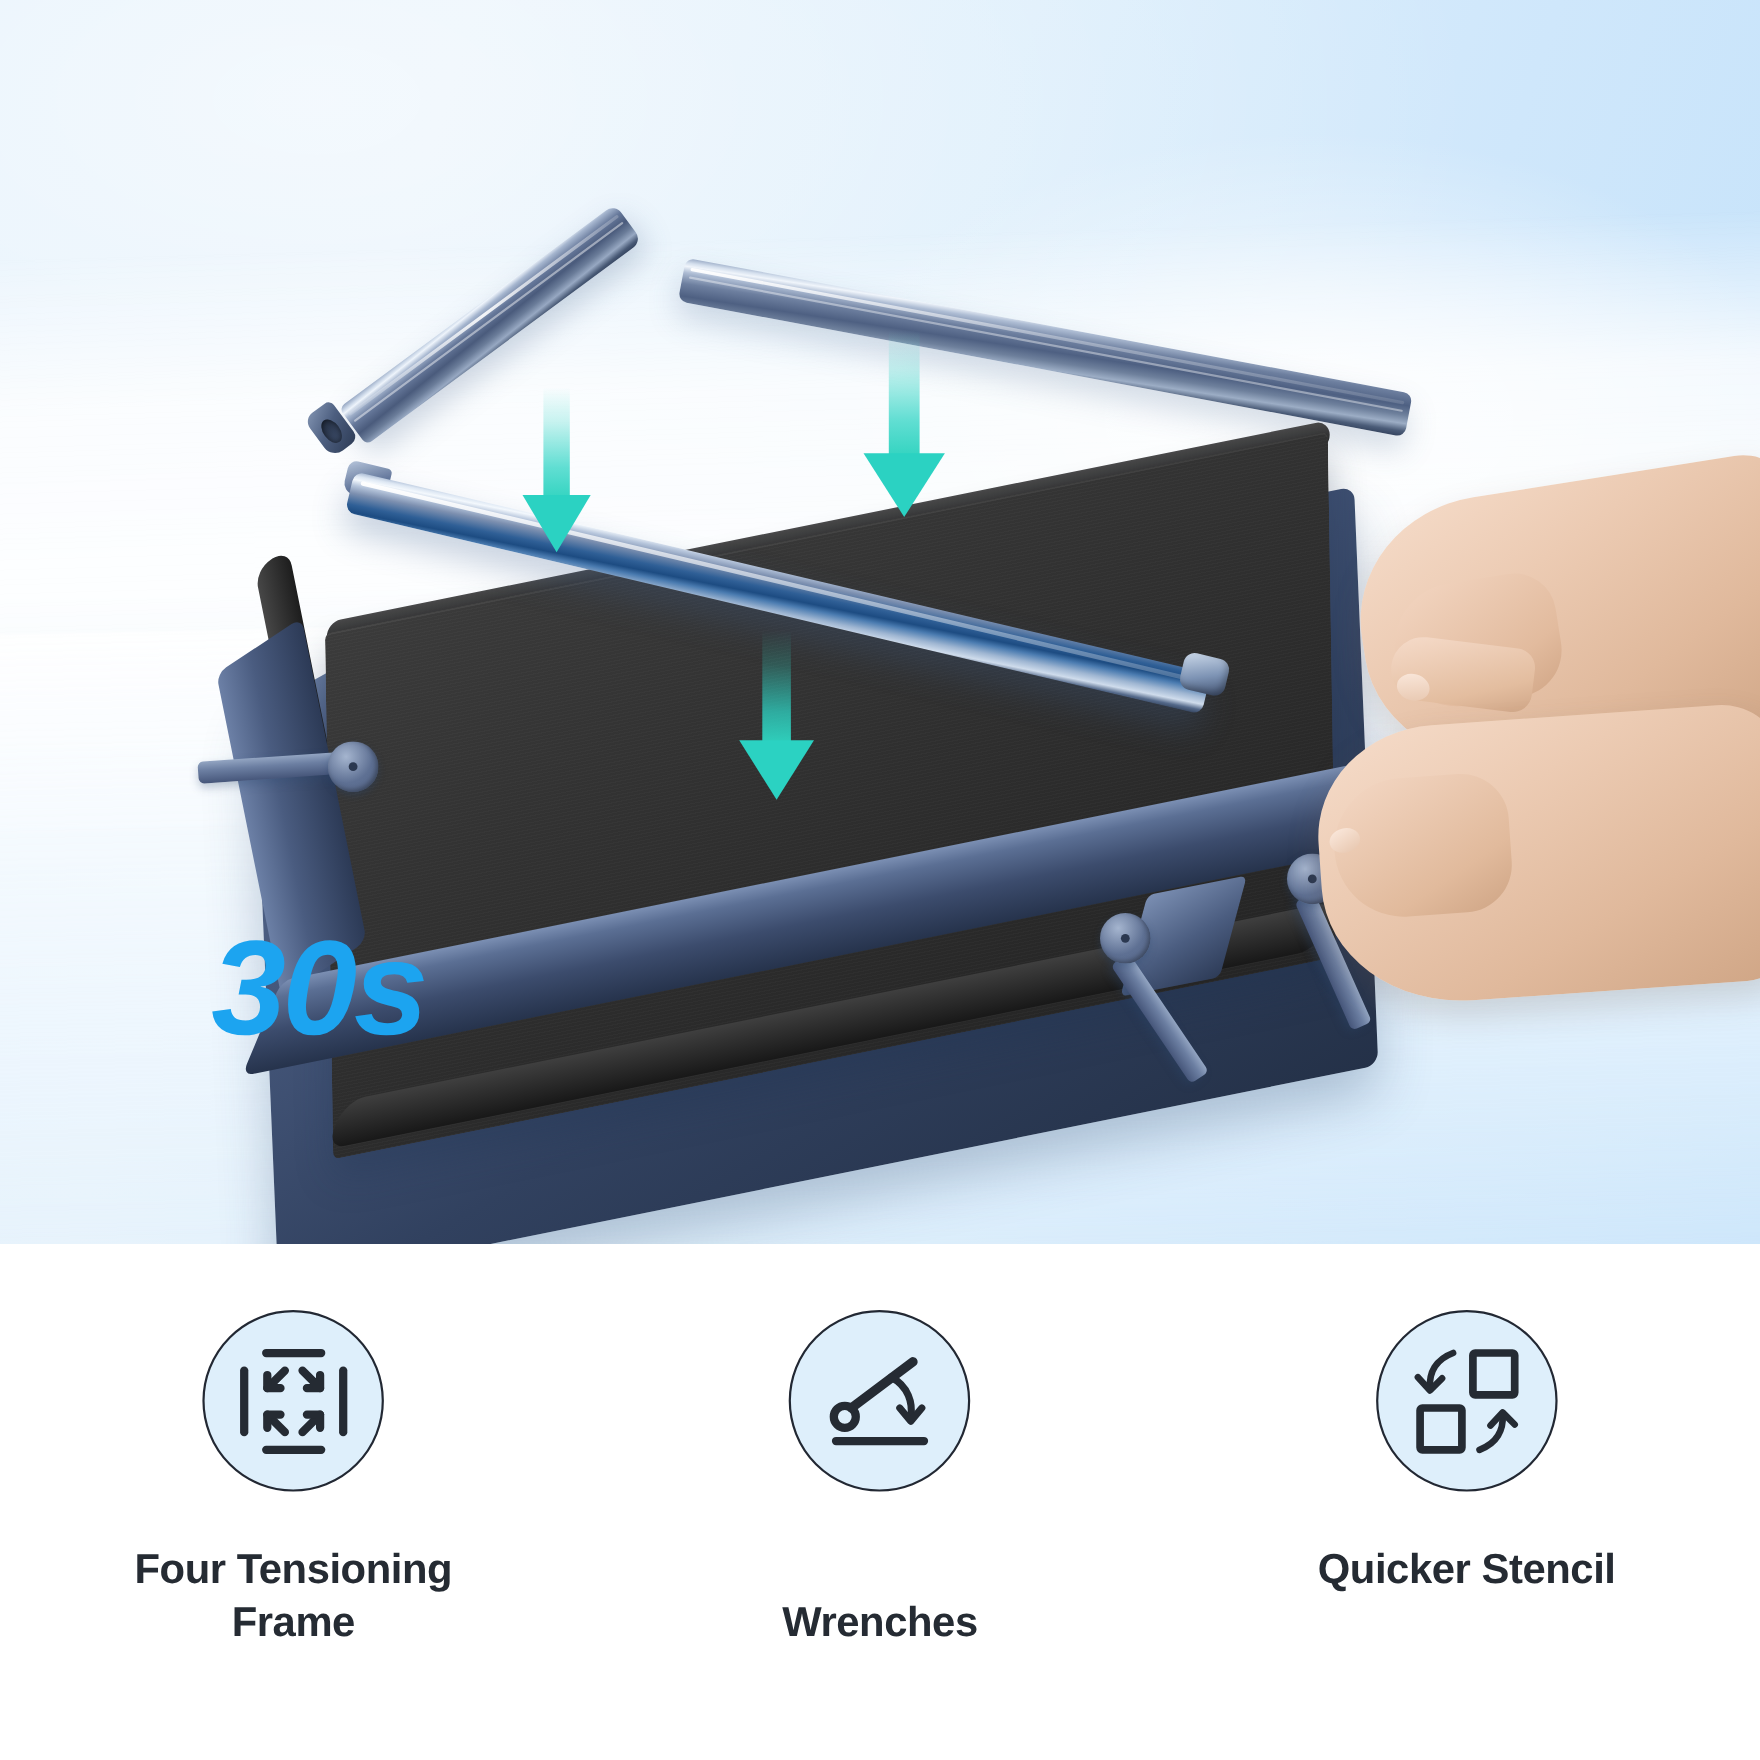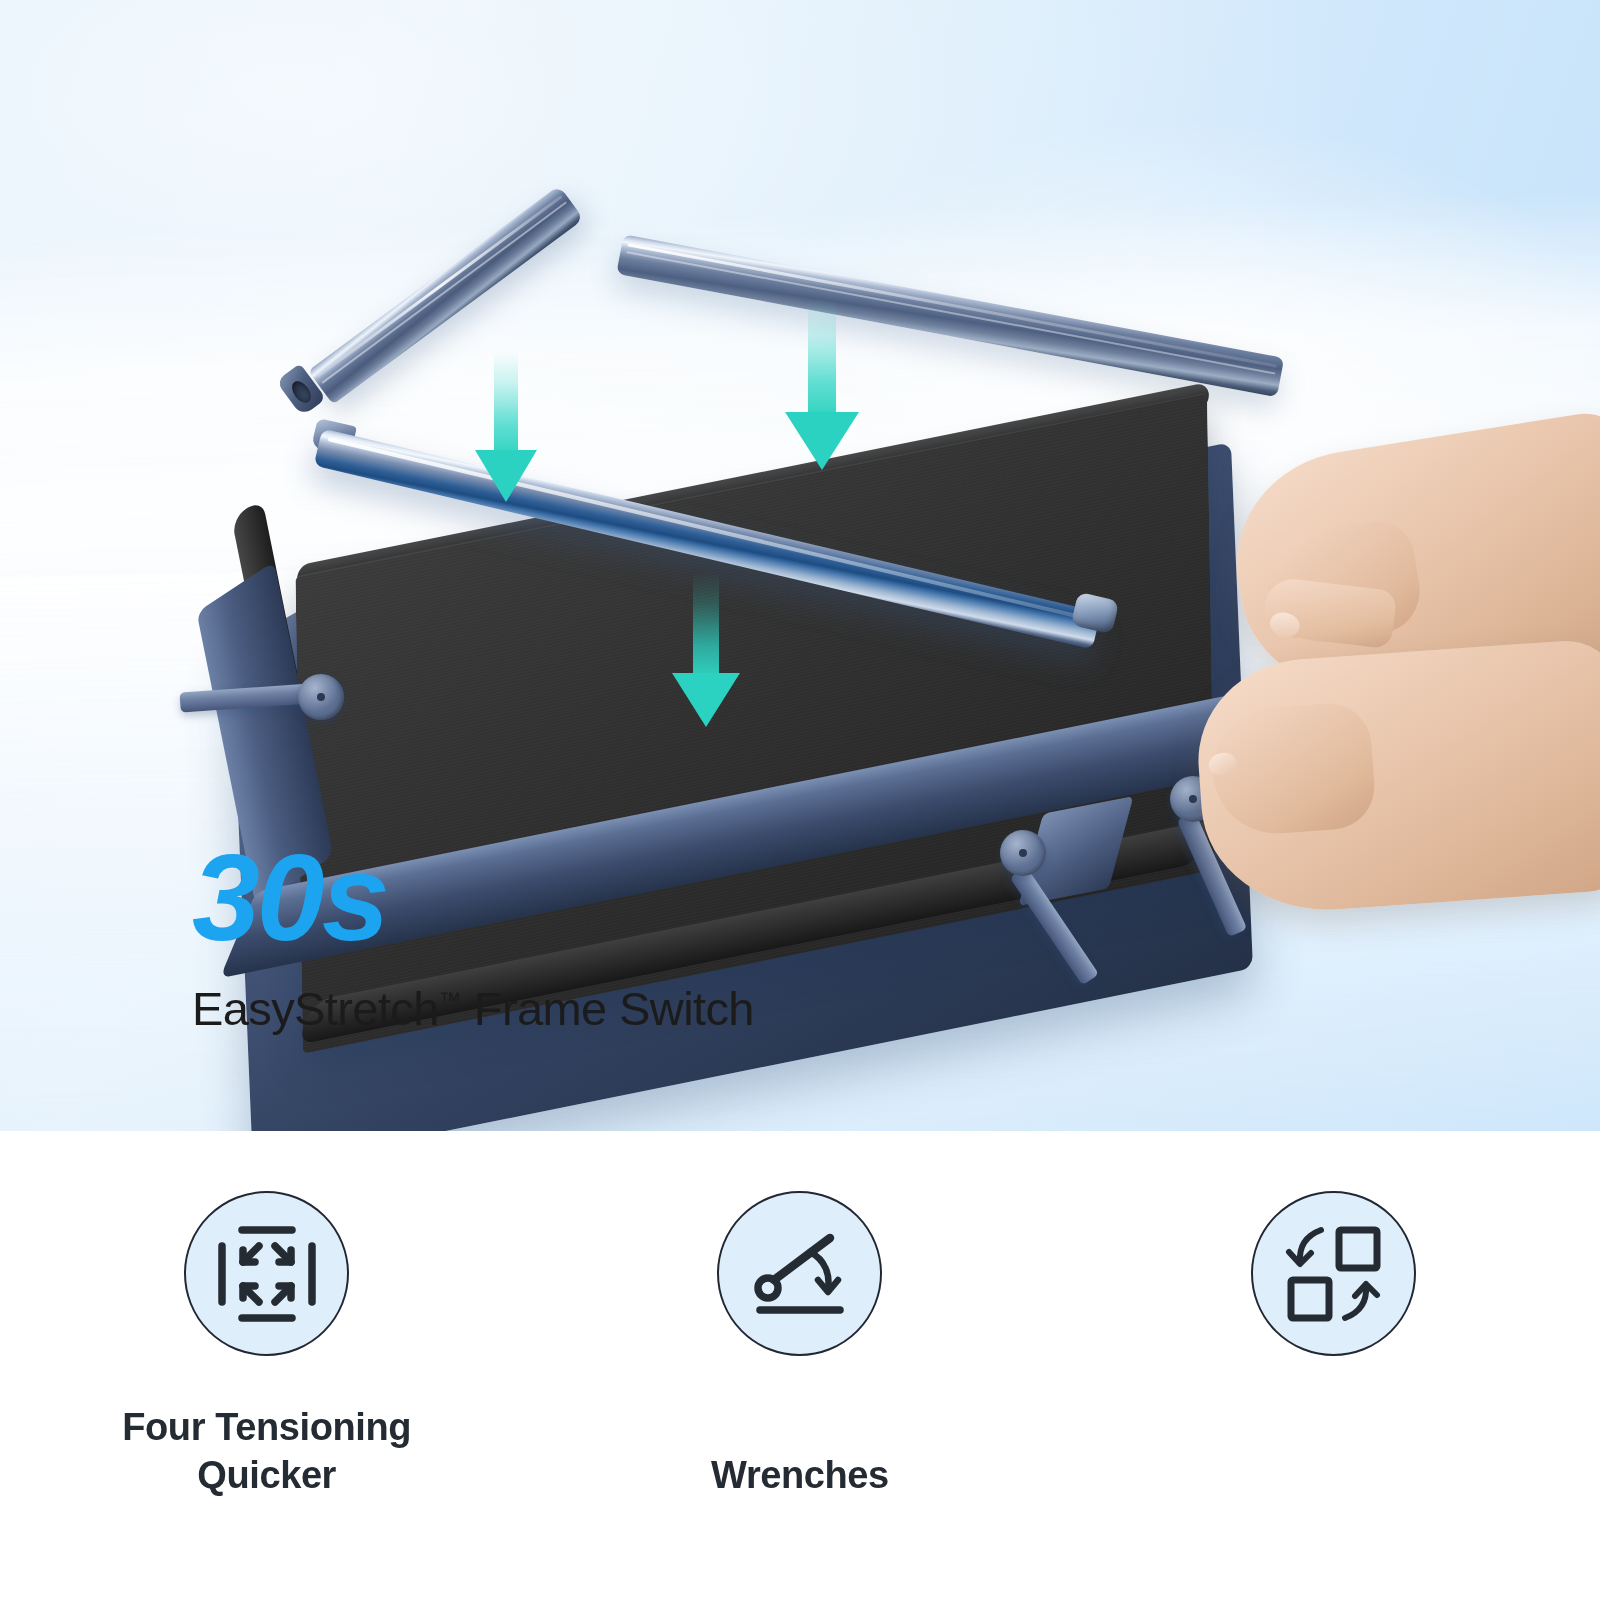--- a/index.html
+++ b/index.html
@@ -391,21 +391,20 @@
       <div class="thumb"></div>
       <div class="nail"></div>
     </div>
     <div class="hand" id="hand-lower">
       <div class="knuckles"></div>
       <div class="nail"></div>
     </div>
 
     <div class="hero-copy">
       <div class="big-stat">30s</div>
-      <div class="hero-sub"><span>EasyStretch</span><span class="tm">™</span><span> Frame Switch</span></div>
     </div>
   </section>
 
   <section class="features">
 
     <div class="feature">
       <div class="icon-circle">
         <svg width="104" height="104" viewBox="0 0 104 104" fill="none" stroke="#252B33" stroke-width="7.5" stroke-linecap="round" stroke-linejoin="round">
           <line x1="27" y1="8" x2="77" y2="8"></line>
           <line x1="27" y1="96" x2="77" y2="96"></line>
@@ -418,21 +417,21 @@
               <polyline points="76,28 76,40 64,40"></polyline>
             <line x1="44" y1="80" x2="28" y2="64"></line>
               <polyline points="28,76 28,64 40,64"></polyline>
             <line x1="60" y1="80" x2="76" y2="64"></line>
               <polyline points="76,76 76,64 64,64"></polyline>
           </g>
         </svg>
       </div>
       <div class="feature-label">
         <span>Four Tensioning</span><br>
-        <span>Quicker</span>
+        <span>Frame</span>
       </div>
     </div>
 
     <div class="feature">
       <div class="icon-circle">
         <svg width="104" height="104" viewBox="0 0 104 104" fill="none" stroke="#252B33" stroke-width="7.5" stroke-linecap="round" stroke-linejoin="round">
           <line x1="12" y1="88" x2="92" y2="88"></line>
           <circle cx="20" cy="66" r="10"></circle>
           <path d="M26 58 L82 16" stroke-width="8.5"></path>
           <path d="M62 30 C78 38 82 54 80 66" stroke-width="6.5"></path>
@@ -450,18 +449,18 @@
         <svg width="104" height="104" viewBox="0 0 104 104" fill="none" stroke="#252B33" stroke-width="7" stroke-linecap="round" stroke-linejoin="round">
           <rect x="58" y="8" width="38" height="38" rx="2"></rect>
           <rect x="10" y="58" width="38" height="38" rx="2"></rect>
           <path d="M40 8 C24 14 18 26 19 40" stroke-width="6"></path>
           <polyline points="8,30 19,42 30,31" stroke-width="6"></polyline>
           <path d="M64 96 C80 90 86 78 85 64" stroke-width="6"></path>
           <polyline points="74,74 85,62 96,73" stroke-width="6"></polyline>
         </svg>
       </div>
       <div class="feature-label">
-        <br>
+        <span>Quicker Stencil</span><br>
       </div>
     </div>
 
   </section>
 </div>
 
 </body></html>

